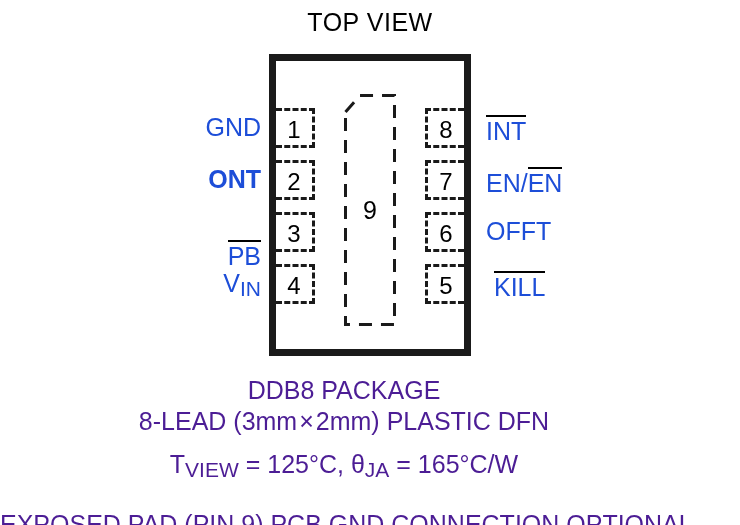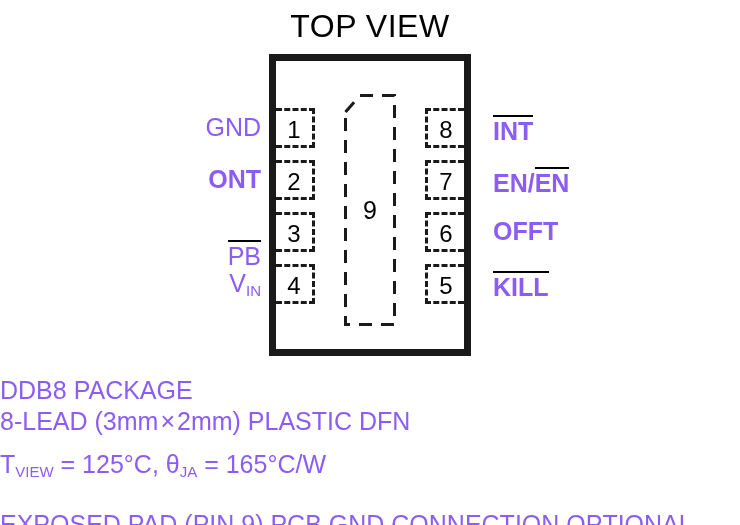--- a/index.html
+++ b/index.html
@@ -18,21 +18,21 @@
     -webkit-font-smoothing: antialiased;
   }
 
   
   #top-view-title {
     position: absolute;
     left: 0;
     top: 10px;
     width: 740px;
     text-align: center;
-    font-size: 32px;
+    font-size: 25px;
     letter-spacing: 0.5px;
     line-height: 1;
   }
 
   
   #package-outline {
     position: absolute;
     left: 269px;
     top: 54px;
     width: 202px;
@@ -91,30 +91,29 @@
     font-size: 25px;
     color: #000000;
   }
 
   
   .pin-label {
     position: absolute;
     font-size: 25px;
     line-height: 1;
     white-space: nowrap;
-    color: #8b5cf6;
+    color: #1d4ed8;
   }
   .pin-label.left-label {
     right: 0;
     text-align: right;
   }
   .pin-label.right-label {
-    left: 7px;
+    left: 0;
     text-align: left;
-    font-weight: bold;
   }
   .left-label-slot {
     position: absolute;
     right: 479px;  
     width: 240px;
   }
   .right-label-slot {
     position: absolute;
     left: 486px;
     width: 240px;
@@ -122,35 +121,35 @@
 
   
   .ovl {
     border-top: 2px solid #000000;
     padding-top: 2px;
     display: inline-block;
     line-height: 1;
   }
   
   .sub {
-    font-size: 15px;
+    font-size: 21px;
     vertical-align: baseline;
     position: relative;
     top: 4px;
   }
 
   
   .caption {
     position: absolute;
     left: 0;
     width: 688px;
-    text-align: left;
-    font-size: 25px;
-    line-height: 1;
-    color: #8b5cf6;
+    text-align: center;
+    font-size: 25px;
+    line-height: 1;
+    color: #4c1d95;
     white-space: nowrap;
   }
   #caption-package   { top: 378px; }
   #caption-lead      { top: 409px; }
   #caption-thermal   { top: 452px; }
   #caption-exposed   { top: 512px; }
 
   .times-sym { padding: 0 2px; }
 </style>
 </head>
@@ -229,21 +228,21 @@
   </div>
 </div>
 
 <div class="right-label-slot" style="top:219px;">
   <div class="pin-label right-label" style="position:relative;">
     <span>OFFT</span>
   </div>
 </div>
 
 <div class="right-label-slot" style="top:271px;">
-  <div class="pin-label right-label" style="position:relative;">
+  <div class="pin-label right-label" style="position:relative;margin-left:8px;">
     <span class="ovl">KILL</span>
   </div>
 </div>
 
 <div class="caption" id="caption-package">DDB8 PACKAGE</div>
 
 <div class="caption" id="caption-lead">
   <span>8-LEAD (3mm</span><span class="times-sym">×</span><span>2mm) PLASTIC DFN</span>
 </div>
 

